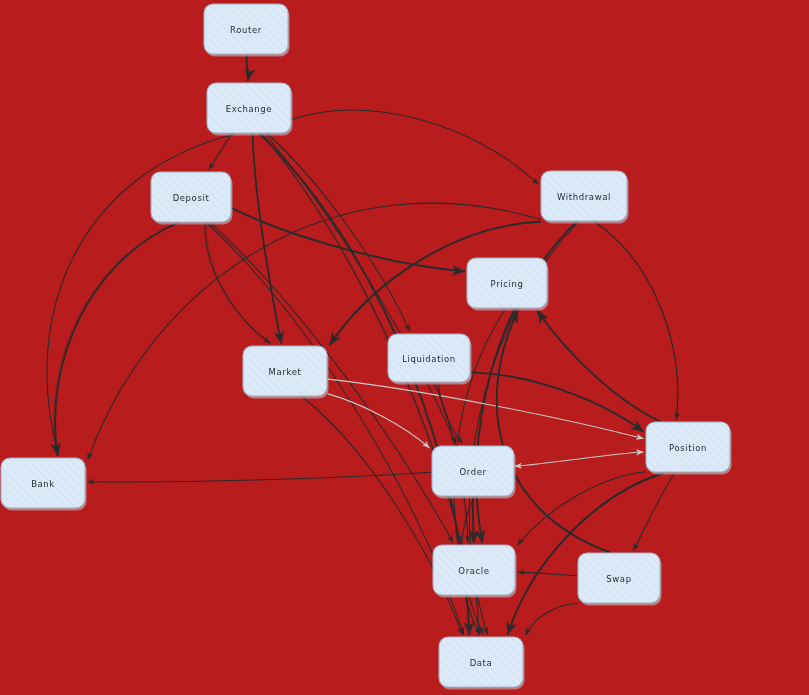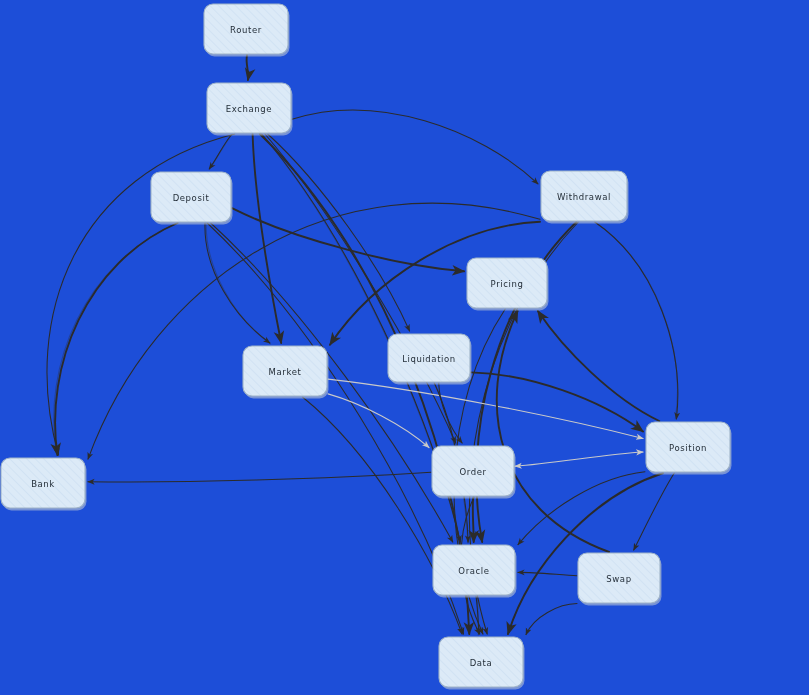--- a/index.html
+++ b/index.html
@@ -11,21 +11,21 @@
   body {
     width: 809px;
     height: 695px;
     overflow: hidden;
     font-family: "DejaVu Sans", sans-serif;
   }
   #diagram-root {
     position: relative;
     width: 809px;
     height: 695px;
-    background: #1d4ed8;
+    background: #b91c1c;
   }
   #graph-svg {
     position: absolute;
     left: 0;
     top: 0;
     width: 809px;
     height: 695px;
     display: block;
   }
   .node-label {

